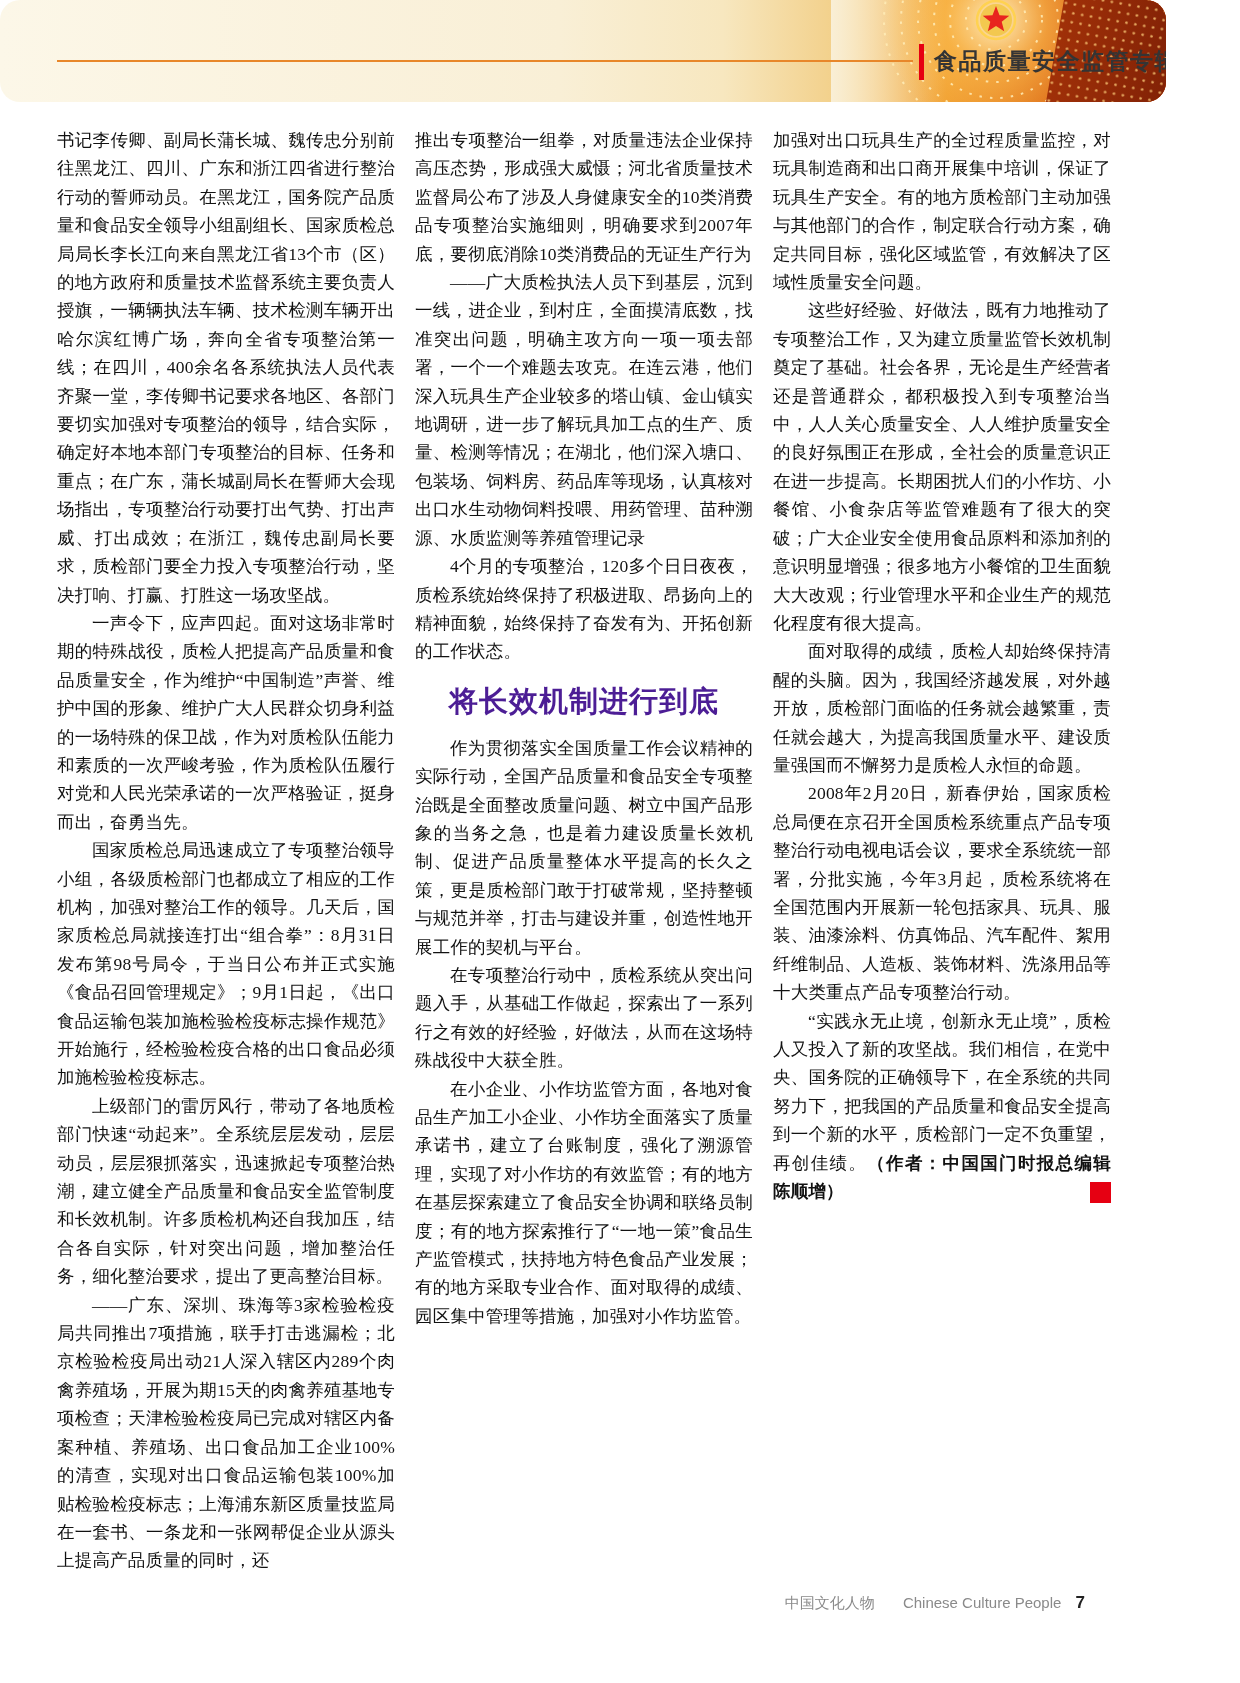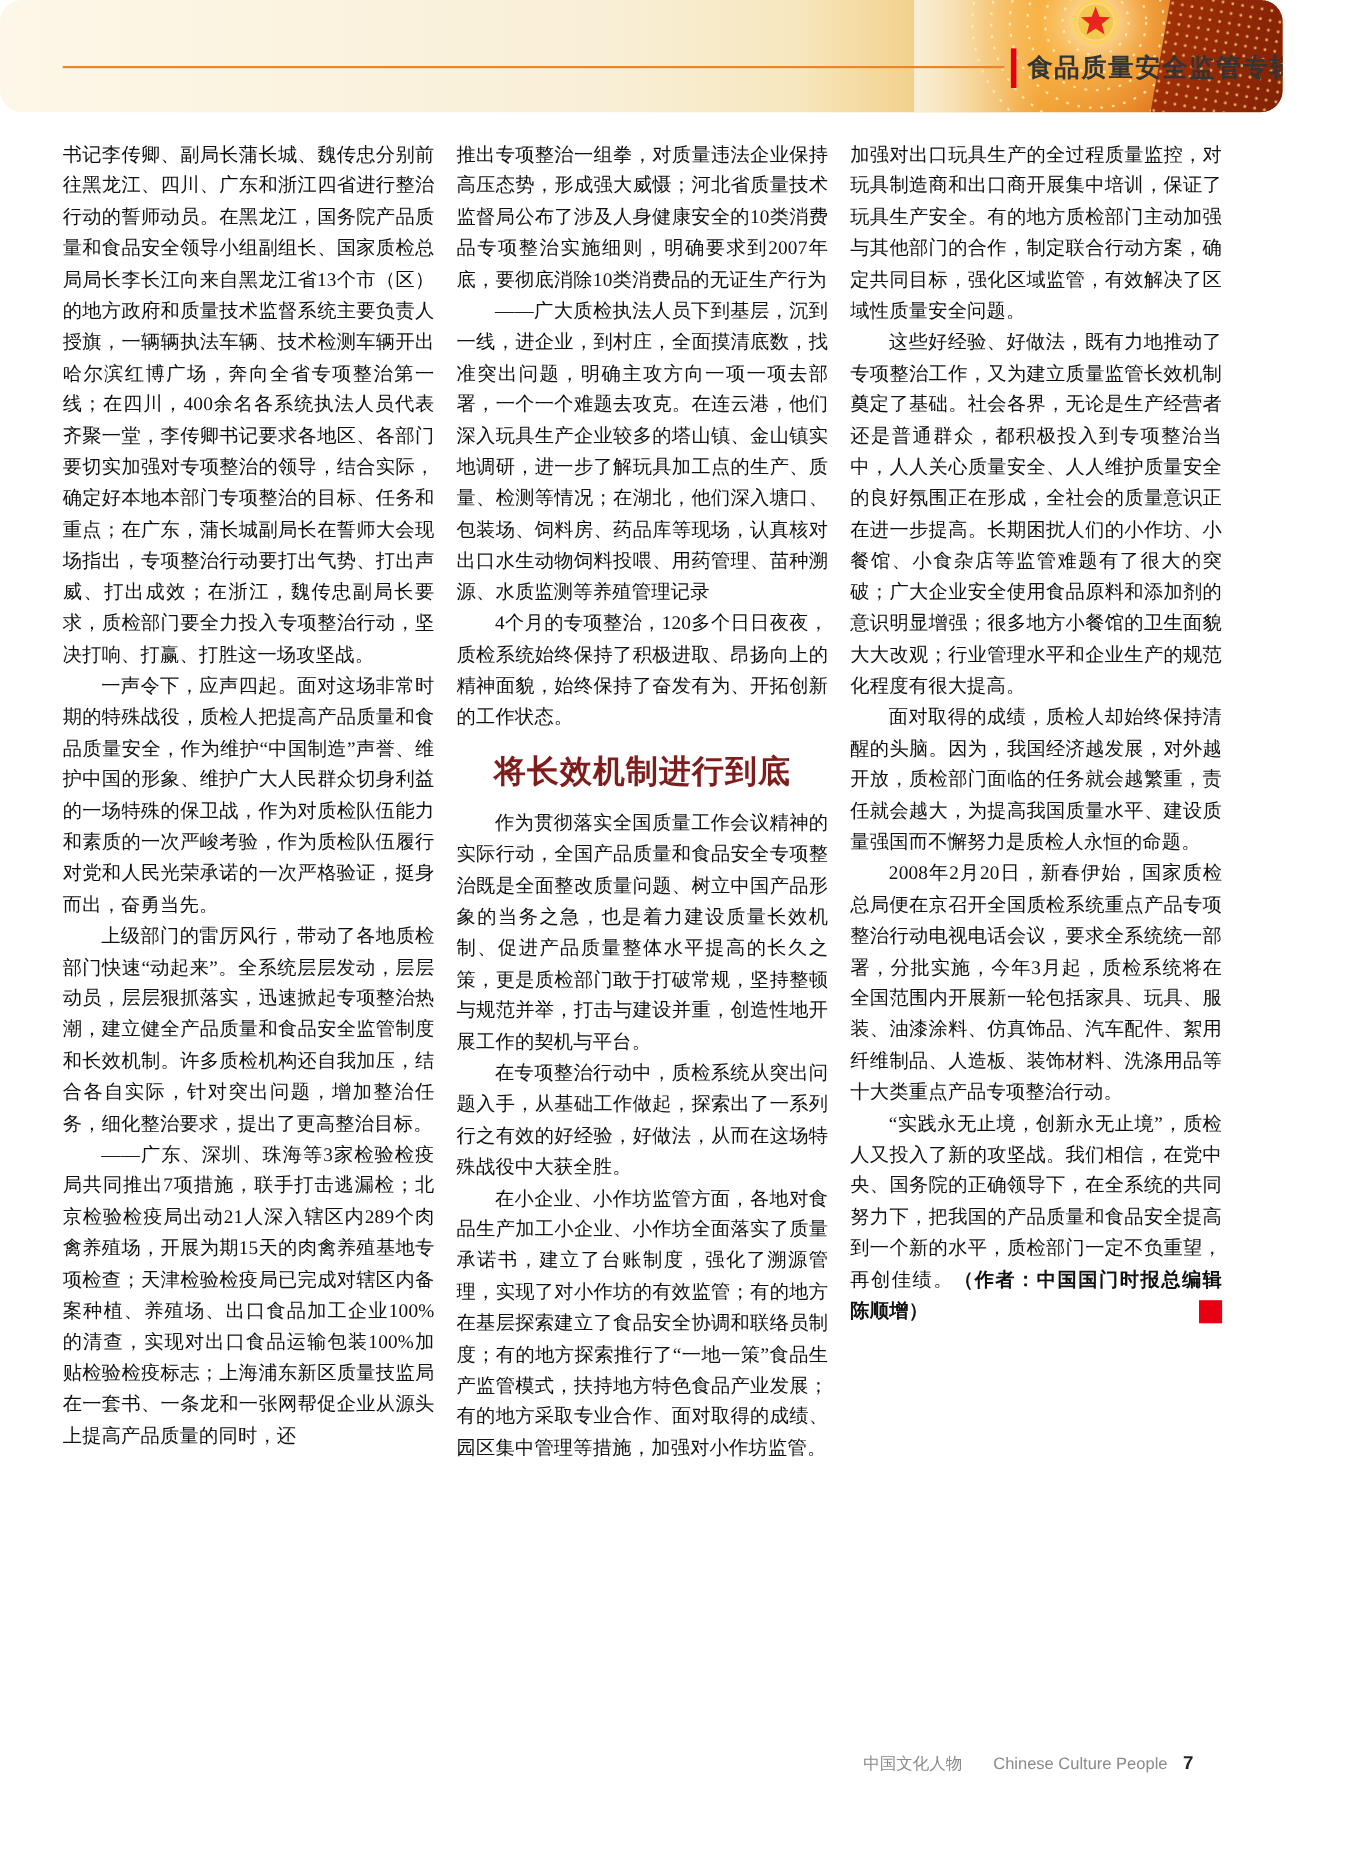--- a/index.html
+++ b/index.html
@@ -29,21 +29,21 @@
   }
   .col{width:338px;}
   .col p{
     margin:0;font-size:17.5px;line-height:28.4px;text-align:justify;
     letter-spacing:0.2px;
   }
   .col p.indent{text-indent:2em;}
   .col-heading{
     margin:16px 0 12px 0;text-align:center;
     font-family:Liberation Sans, sans-serif;
-    font-size:29px;font-weight:bold;color:#7f1d1d;letter-spacing:1px;
+    font-size:29px;font-weight:bold;color:#4c1d95;letter-spacing:1px;
   }
   .author{
     font-family:"Liberation Sans","DejaVu Sans",sans-serif;
     font-weight:bold;font-style:normal;
   }
   .endmark{
     float:right;display:inline-block;width:21px;height:21px;margin-top:5px;
     background:#e60012;color:#ffffff;text-align:center;line-height:21px;
     font-family:"Liberation Sans","DejaVu Sans",sans-serif;font-weight:bold;font-size:15px;
   }
@@ -107,20 +107,21 @@
     </svg>
     <div class="header-rule"></div>
     <div class="header-redbar"></div>
     <div class="header-title">食品质量安全监管专辑</div>
   </div>
 
   <div class="content" id="columns">
       <div class="col">
         <p>书记李传卿、副局长蒲长城、魏传忠分别前往黑龙江、四川、广东和浙江四省进行整治行动的誓师动员。在黑龙江，国务院产品质量和食品安全领导小组副组长、国家质检总局局长李长江向来自黑龙江省13个市（区）的地方政府和质量技术监督系统主要负责人授旗，一辆辆执法车辆、技术检测车辆开出哈尔滨红博广场，奔向全省专项整治第一线；在四川，400余名各系统执法人员代表齐聚一堂，李传卿书记要求各地区、各部门要切实加强对专项整治的领导，结合实际，确定好本地本部门专项整治的目标、任务和重点；在广东，蒲长城副局长在誓师大会现场指出，专项整治行动要打出气势、打出声威、打出成效；在浙江，魏传忠副局长要求，质检部门要全力投入专项整治行动，坚决打响、打赢、打胜这一场攻坚战。</p>
         <p class="indent">一声令下，应声四起。面对这场非常时期的特殊战役，质检人把提高产品质量和食品质量安全，作为维护“中国制造”声誉、维护中国的形象、维护广大人民群众切身利益的一场特殊的保卫战，作为对质检队伍能力和素质的一次严峻考验，作为质检队伍履行对党和人民光荣承诺的一次严格验证，挺身而出，奋勇当先。</p>
+        <p class="indent">国家质检总局迅速成立了专项整治领导小组，各级质检部门也都成立了相应的工作机构，加强对整治工作的领导。几天后，国家质检总局就接连打出“组合拳”：8月31日发布第98号局令，于当日公布并正式实施《食品召回管理规定》；9月1日起，《出口食品运输包装加施检验检疫标志操作规范》开始施行，经检验检疫合格的出口食品必须加施检验检疫标志。</p>
         <p class="indent">上级部门的雷厉风行，带动了各地质检部门快速“动起来”。全系统层层发动，层层动员，层层狠抓落实，迅速掀起专项整治热潮，建立健全产品质量和食品安全监管制度和长效机制。许多质检机构还自我加压，结合各自实际，针对突出问题，增加整治任务，细化整治要求，提出了更高整治目标。</p>
         <p class="indent">——广东、深圳、珠海等3家检验检疫局共同推出7项措施，联手打击逃漏检；北京检验检疫局出动21人深入辖区内289个肉禽养殖场，开展为期15天的肉禽养殖基地专项检查；天津检验检疫局已完成对辖区内备案种植、养殖场、出口食品加工企业100%的清查，实现对出口食品运输包装100%加贴检验检疫标志；上海浦东新区质量技监局在一套书、一条龙和一张网帮促企业从源头上提高产品质量的同时，还</p>
       </div>
       <div class="col">
         <p>推出专项整治一组拳，对质量违法企业保持高压态势，形成强大威慑；河北省质量技术监督局公布了涉及人身健康安全的10类消费品专项整治实施细则，明确要求到2007年底，要彻底消除10类消费品的无证生产行为</p>
         <p class="indent">——广大质检执法人员下到基层，沉到一线，进企业，到村庄，全面摸清底数，找准突出问题，明确主攻方向一项一项去部署，一个一个难题去攻克。在连云港，他们深入玩具生产企业较多的塔山镇、金山镇实地调研，进一步了解玩具加工点的生产、质量、检测等情况；在湖北，他们深入塘口、包装场、饲料房、药品库等现场，认真核对出口水生动物饲料投喂、用药管理、苗种溯源、水质监测等养殖管理记录</p>
         <p class="indent">4个月的专项整治，120多个日日夜夜，质检系统始终保持了积极进取、昂扬向上的精神面貌，始终保持了奋发有为、开拓创新的工作状态。</p>
         <h2 class="col-heading">将长效机制进行到底</h2>
         <p class="indent">作为贯彻落实全国质量工作会议精神的实际行动，全国产品质量和食品安全专项整治既是全面整改质量问题、树立中国产品形象的当务之急，也是着力建设质量长效机制、促进产品质量整体水平提高的长久之策，更是质检部门敢于打破常规，坚持整顿与规范并举，打击与建设并重，创造性地开展工作的契机与平台。</p>
         <p class="indent">在专项整治行动中，质检系统从突出问题入手，从基础工作做起，探索出了一系列行之有效的好经验，好做法，从而在这场特殊战役中大获全胜。</p>

